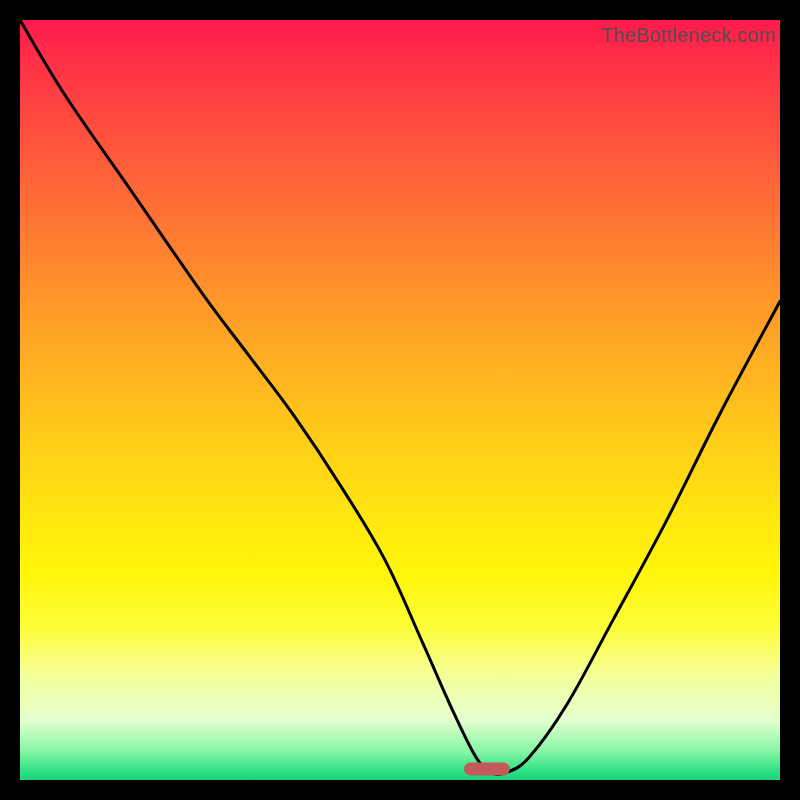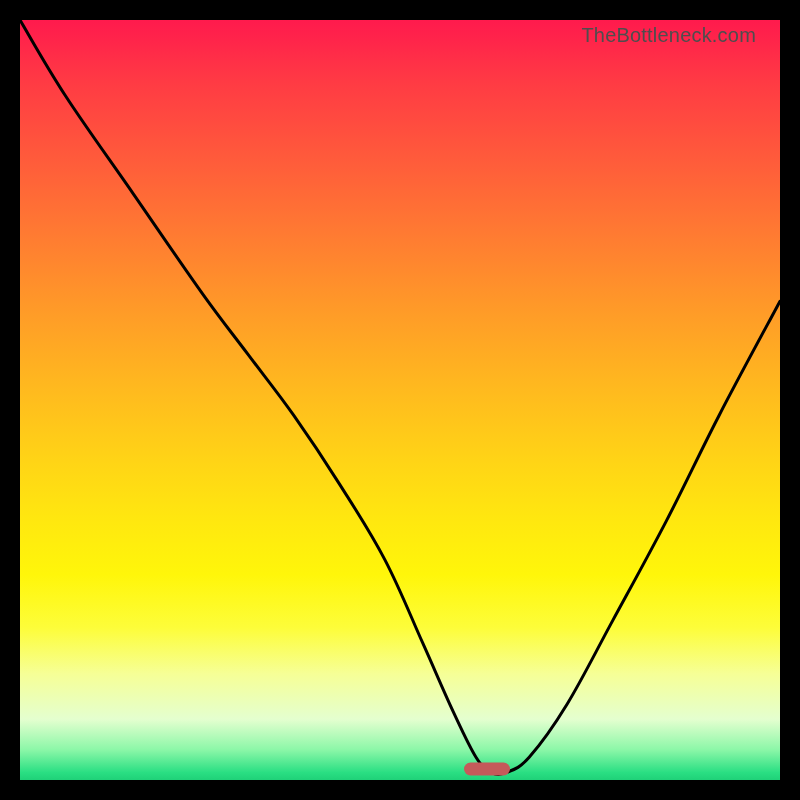--- a/index.html
+++ b/index.html
@@ -36,21 +36,21 @@
     #fdfd3a 80%,
     #f6ff96 86%,
     #e4ffcf 92%,
     #8cf7a8 96%,
     #2adf83 99%,
     #1fd178 100%);
 }
 .watermark {
   position: absolute;
   top: 4px;
-  right: 24px;
+  right: 4px;
   font-size: 20px;
   font-weight: 500;
   color: #4e4e4e;
   letter-spacing: 0.2px;
   user-select: none;
 }
 svg.curve {
   position: absolute;
   left: 0;
   top: 0;

